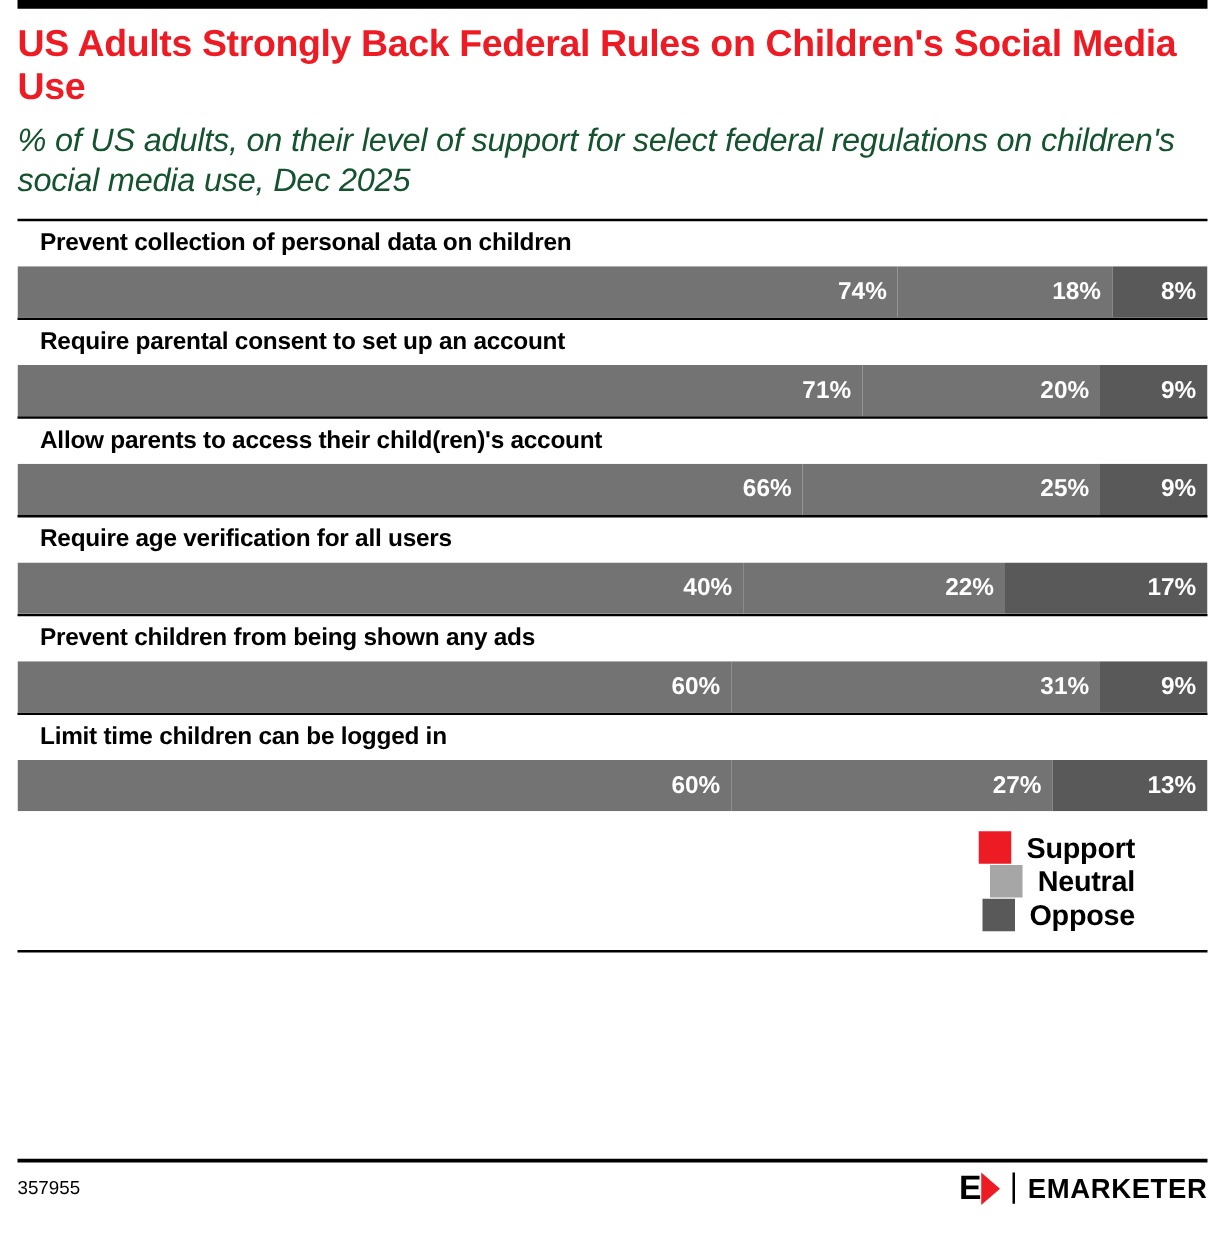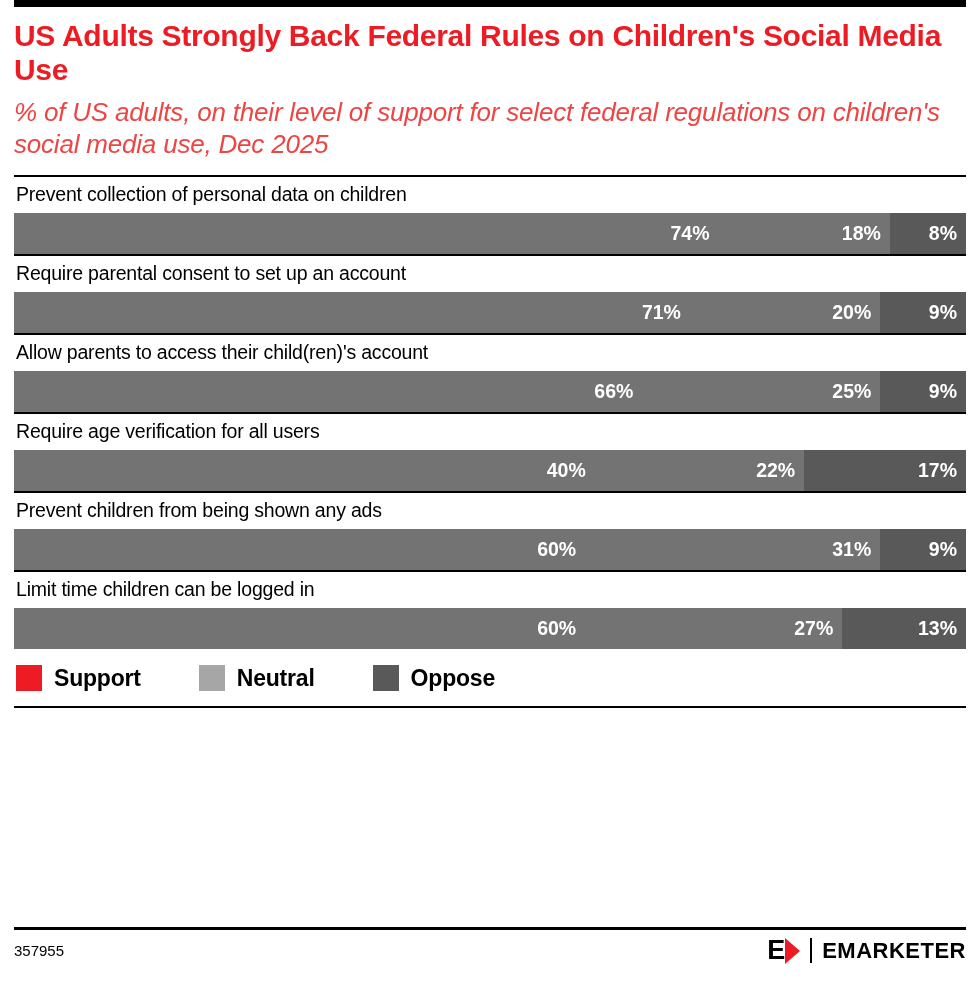--- a/index.html
+++ b/index.html
@@ -33,39 +33,40 @@
     line-height: 1.14;
     letter-spacing: -0.3px;
     margin-top: 12px;
     margin-bottom: 0;
   }
   .subtitle {
     font-style: italic;
     font-size: 26px;
     line-height: 1.22;
     margin-top: 10px;
-    color: #ef4444;
+    color: #14532d;
     letter-spacing: -0.2px;
   }
   .chart {
     margin-top: 14px;
   }
   .row {
     margin-bottom: 0;
   }
   .row-rule {
     height: 2px;
     background: #000000;
     width: 100%;
   }
   .row-label {
     font-size: 19.5px;
-    font-weight: normal;
+    font-weight: bold;
     padding: 6px 0 7px 2px;
     letter-spacing: -0.2px;
+    margin-left: 16px;
   }
   .bar {
     display: flex;
     height: 41px;
     width: 100%;
     overflow: hidden;
   }
   .seg {
     display: flex;
     align-items: center;
@@ -80,20 +81,21 @@
   .seg.support { background: #737373; }
   .seg.neutral { background: #737373; }
   .seg.oppose  { background: #595959; }
 
   .legend {
     display: flex;
     align-items: flex-end;
     gap: 0;
     margin-top: 16px;
     padding-left: 2px;
+    flex-direction: column;
   }
   .legend-item {
     display: flex;
     align-items: center;
     margin-right: 58px;
   }
   .swatch {
     width: 26px;
     height: 26px;
     margin-right: 12px;

